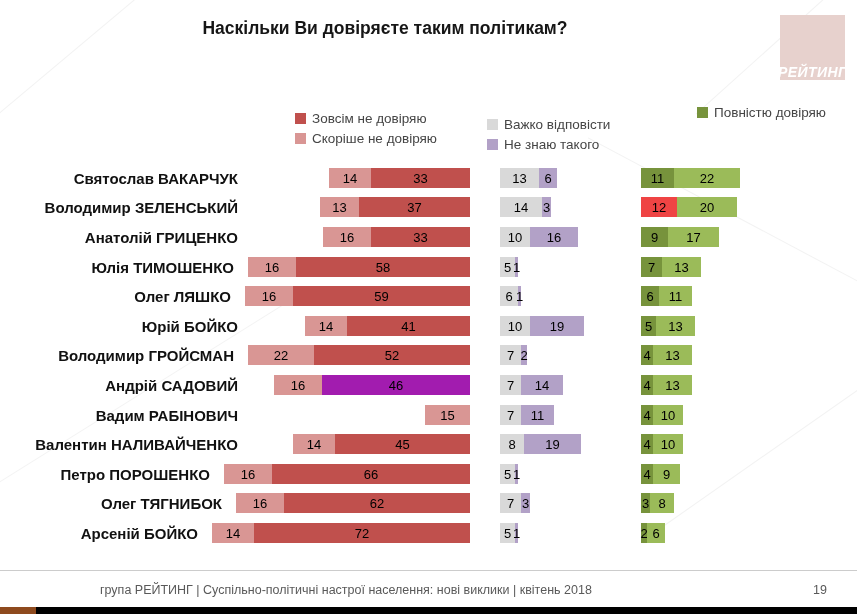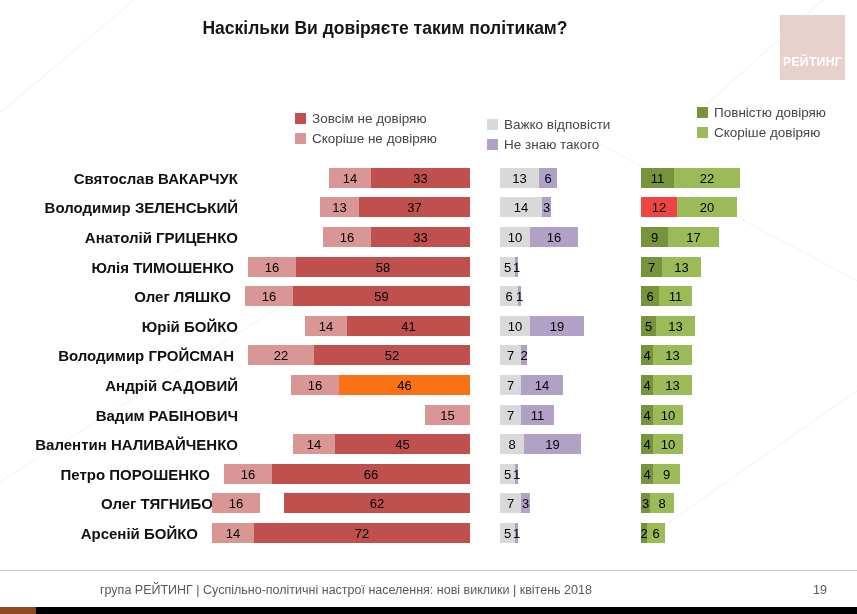--- a/index.html
+++ b/index.html
@@ -12,21 +12,21 @@
     pointer-events:none;
   }
   .title {
     position:absolute; top:18px; left:0; width:770px; margin:0;
     text-align:center; font-size:17.5px; font-weight:bold; color:#161616;
   }
   .logo {
     position:absolute; left:780px; top:15px; width:65px; height:65px;
     display:flex; align-items:flex-end; justify-content:center;
   }
-  .logo-text { font-size:12px; font-weight:bold; color:#ffffff; letter-spacing:0.4px; padding-bottom:11px; }
+  .logo-text { font-size:14px; font-weight:bold; color:#ffffff; letter-spacing:0.4px; padding-bottom:0;font-style:italic; }
 
   .legend-col { position:absolute; }
   .legend-item { display:flex; align-items:center; height:20px; }
   .legend-swatch { width:11px; height:11px; margin-right:6px; flex:0 0 auto; }
   .legend-label { font-size:13.5px; color:#454545; white-space:nowrap; }
 
   .chart { position:absolute; left:0; top:163px; width:857px; }
   .row { position:relative; height:29.6px; }
   .name {
     position:absolute; top:50%; transform:translateY(-50%);
@@ -86,24 +86,20 @@
         <div class="legend-item">
           <div class="legend-swatch" style="background: rgb(178, 161, 199);"></div>
           <span class="legend-label">Не знаю такого</span>
         </div>
       </div>
       <div class="legend-col" style="left: 697px; top: 102px;">
         <div class="legend-item">
           <div class="legend-swatch" style="background: rgb(119, 147, 60);"></div>
           <span class="legend-label">Повністю довіряю</span>
         </div>
-        <div class="legend-item">
-          <div class="legend-swatch" style="background: rgb(155, 187, 89);"></div>
-          <span class="legend-label">Скоріше довіряю</span>
-        </div>
       </div>
     </div>
 
   <div class="chart" id="chart">
       <div class="row">
     <div class="name" style="right: 619px;">Святослав ВАКАРЧУК</div>
     <div class="zone red">
           <div class="seg" style="width: 42px; background: rgb(217, 150, 148);">
             <span class="seg-label">14</span>
           </div>
@@ -289,21 +285,21 @@
             <span class="seg-label">13</span>
           </div>
         </div>
   </div>
       <div class="row">
     <div class="name" style="right: 619px;">Андрій САДОВИЙ</div>
     <div class="zone red">
           <div class="seg" style="width: 48px; background: rgb(217, 150, 148);">
             <span class="seg-label">16</span>
           </div>
-          <div class="seg" style="width: 131px; background: #f97316;">
+          <div class="seg" style="width: 148px; background: #a21caf;">
             <span class="seg-label">46</span>
           </div>
         </div>
     <div class="zone mid">
           <div class="seg" style="width: 21px; background: rgb(217, 217, 217);">
             <span class="seg-label">7</span>
           </div>
           <div class="seg" style="width: 42px; background: rgb(178, 161, 199);">
             <span class="seg-label">14</span>
           </div>
@@ -394,21 +390,21 @@
             <span class="seg-label">9</span>
           </div>
         </div>
   </div>
       <div class="row">
     <div class="name" style="right: 635px;">Олег ТЯГНИБОК</div>
     <div class="zone red">
           <div class="seg" style="width: 48px; background: rgb(217, 150, 148);">
             <span class="seg-label">16</span>
           </div>
-          <div class="seg" style="width: 186px; background: rgb(192, 80, 77); margin-left: 24px;">
+          <div class="seg" style="width: 186px; background: rgb(192, 80, 77);">
             <span class="seg-label">62</span>
           </div>
         </div>
     <div class="zone mid">
           <div class="seg" style="width: 21px; background: rgb(217, 217, 217);">
             <span class="seg-label">7</span>
           </div>
           <div class="seg" style="width: 9px; background: rgb(178, 161, 199);">
             <span class="seg-label">3</span>
           </div>

